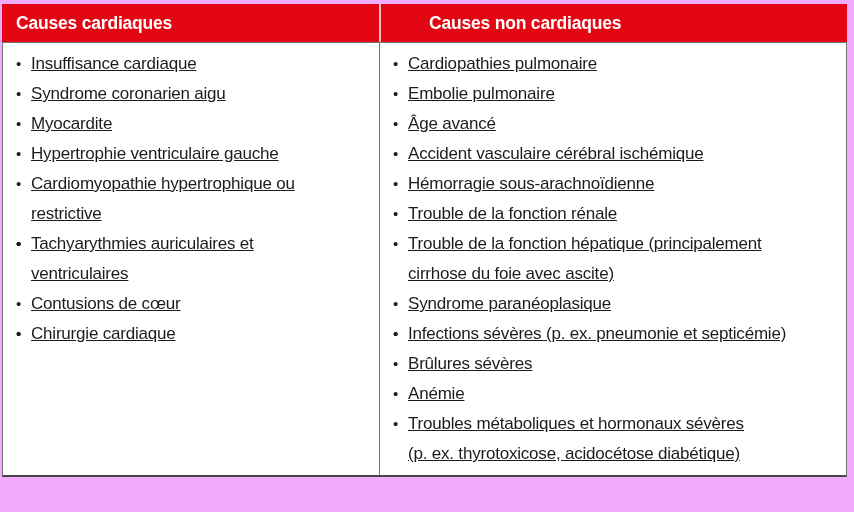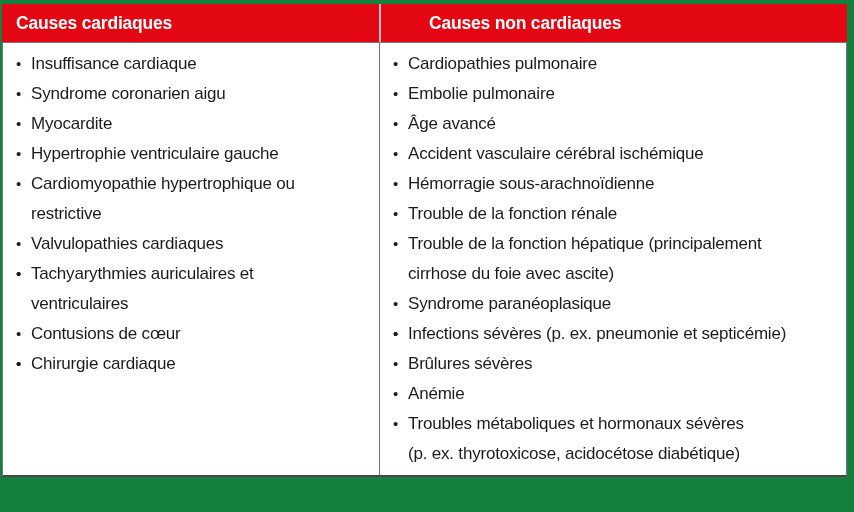--- a/index.html
+++ b/index.html
@@ -5,21 +5,21 @@
   html, body {
     margin: 0;
     padding: 0;
     background: #ffffff;
     font-family: "Liberation Sans", sans-serif;
   }
   .canvas {
     position: relative;
     width: 854px;
     height: 512px;
-    background: #15803d;
+    background: #f0abfc;
     overflow: hidden;
   }
   .table {
     position: absolute;
     left: 2px;
     top: 4px;
     width: 845px;
   }
   
   .header-row {
@@ -80,20 +80,21 @@
   }
   ul.cause-list li .bullet {
     position: absolute;
     left: 1px;
     top: 0;
     color: var(--bullet, #1c1c1c);
     font-size: 15px;
   }
   ul.cause-list li .txt {
     white-space: pre-line;
+    text-decoration: underline;
   }
 </style>
 </head>
 <body>
 
 <div class="canvas">
   <div class="table">
 
     <div class="header-row">
       <div class="header-cell col1">Causes cardiaques</div>
@@ -102,21 +103,21 @@
 
     <div class="body-row">
       <div class="body-cell col1">
         <ul class="cause-list">
             <li><span class="bullet">•</span><span class="txt">Insuffisance cardiaque</span></li>
             <li><span class="bullet">•</span><span class="txt">Syndrome coronarien aigu</span></li>
             <li><span class="bullet">•</span><span class="txt">Myocardite</span></li>
             <li><span class="bullet">•</span><span class="txt">Hypertrophie ventriculaire gauche</span></li>
             <li><span class="bullet">•</span><span class="txt">Cardiomyopathie hypertrophique ou
 restrictive</span></li>
-            <li><span class="bullet">•</span><span class="txt">Valvulopathies cardiaques</span></li>
+            <li><span class="bullet">•</span></li>
             <li><span class="bullet">•</span></li>
             <li><span class="bullet">•</span><span class="txt">Tachyarythmies auriculaires et
 ventriculaires</span></li>
             <li><span class="bullet">•</span><span class="txt">Contusions de cœur</span></li>
             <li><span class="bullet">•</span></li>
             <li><span class="bullet">•</span><span class="txt">Chirurgie cardiaque</span></li>
           </ul>
       </div>
       <div class="body-cell col2">
         <ul class="cause-list">

